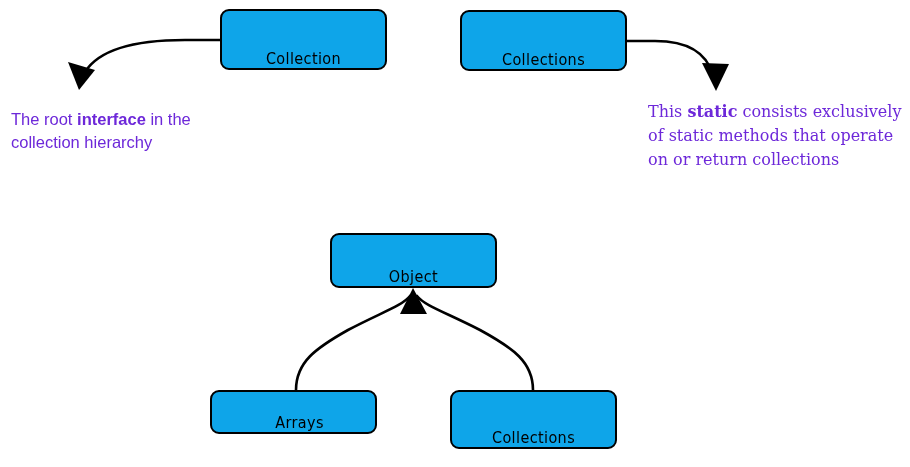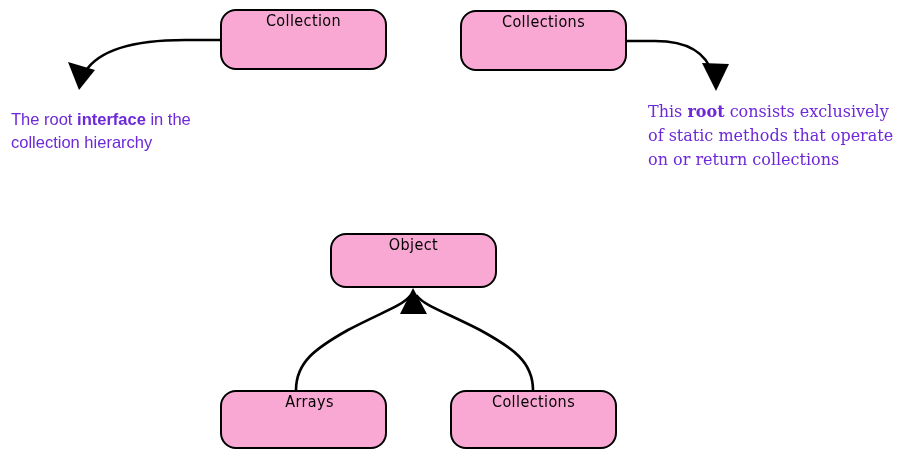--- a/index.html
+++ b/index.html
@@ -18,40 +18,40 @@
     position: absolute;
     left: 0;
     top: 0;
     width: 910px;
     height: 467px;
   }
   .node-box {
     position: absolute;
     box-sizing: border-box;
     border: 2.5px solid #000000;
-    border-radius: 16px;
-    background: #f9a8d4;
+    border-radius: 9px;
+    background: #0ea5e9;
     display: flex;
-    align-items: flex-start;
+    align-items: flex-end;
     justify-content: center;
     z-index: 3;
   }
   .node-label {
     font-family: "DejaVu Sans", sans-serif;
     font-size: 16px;
     font-weight: 400;
     font-stretch: condensed;
     letter-spacing: 0.4px;
     color: #000000;
     white-space: nowrap;
   }
   #box-collection      { left: 220px; top: 9px;   width: 167px; height: 61px; }
   #box-collections-top { left: 460px; top: 10px;  width: 167px; height: 61px; }
   #box-object          { left: 330px; top: 233px; width: 167px; height: 55px; }
-  #box-arrays          { left: 220px; top: 390px; width: 167px; height: 59px; padding-left: 12px; }
+  #box-arrays          { left: 210px; top: 390px; width: 167px; height: 44px; padding-left: 12px; }
   #box-collections-bot { left: 450px; top: 390px; width: 167px; height: 59px; }
 
   .annotation {
     position: absolute;
     color: #6d28d9;
     z-index: 4;
   }
   #annotation-left {
     left: 11px;
     top: 108px;
@@ -102,13 +102,13 @@
 <div class="node-box" id="box-arrays">
   <span class="node-label">Arrays</span>
 </div>
 
 <div class="node-box" id="box-collections-bot">
   <span class="node-label">Collections</span>
 </div>
 
 <div class="annotation" id="annotation-left"><span>The root </span><b>interface</b><span> in the collection hierarchy</span></div>
 
-<div class="annotation" id="annotation-right"><span>This </span><b>root</b><span> consists exclusively of static methods that operate on or return collections</span></div>
+<div class="annotation" id="annotation-right"><span>This </span><b>static</b><span> consists exclusively of static methods that operate on or return collections</span></div>
 
 </body></html>

